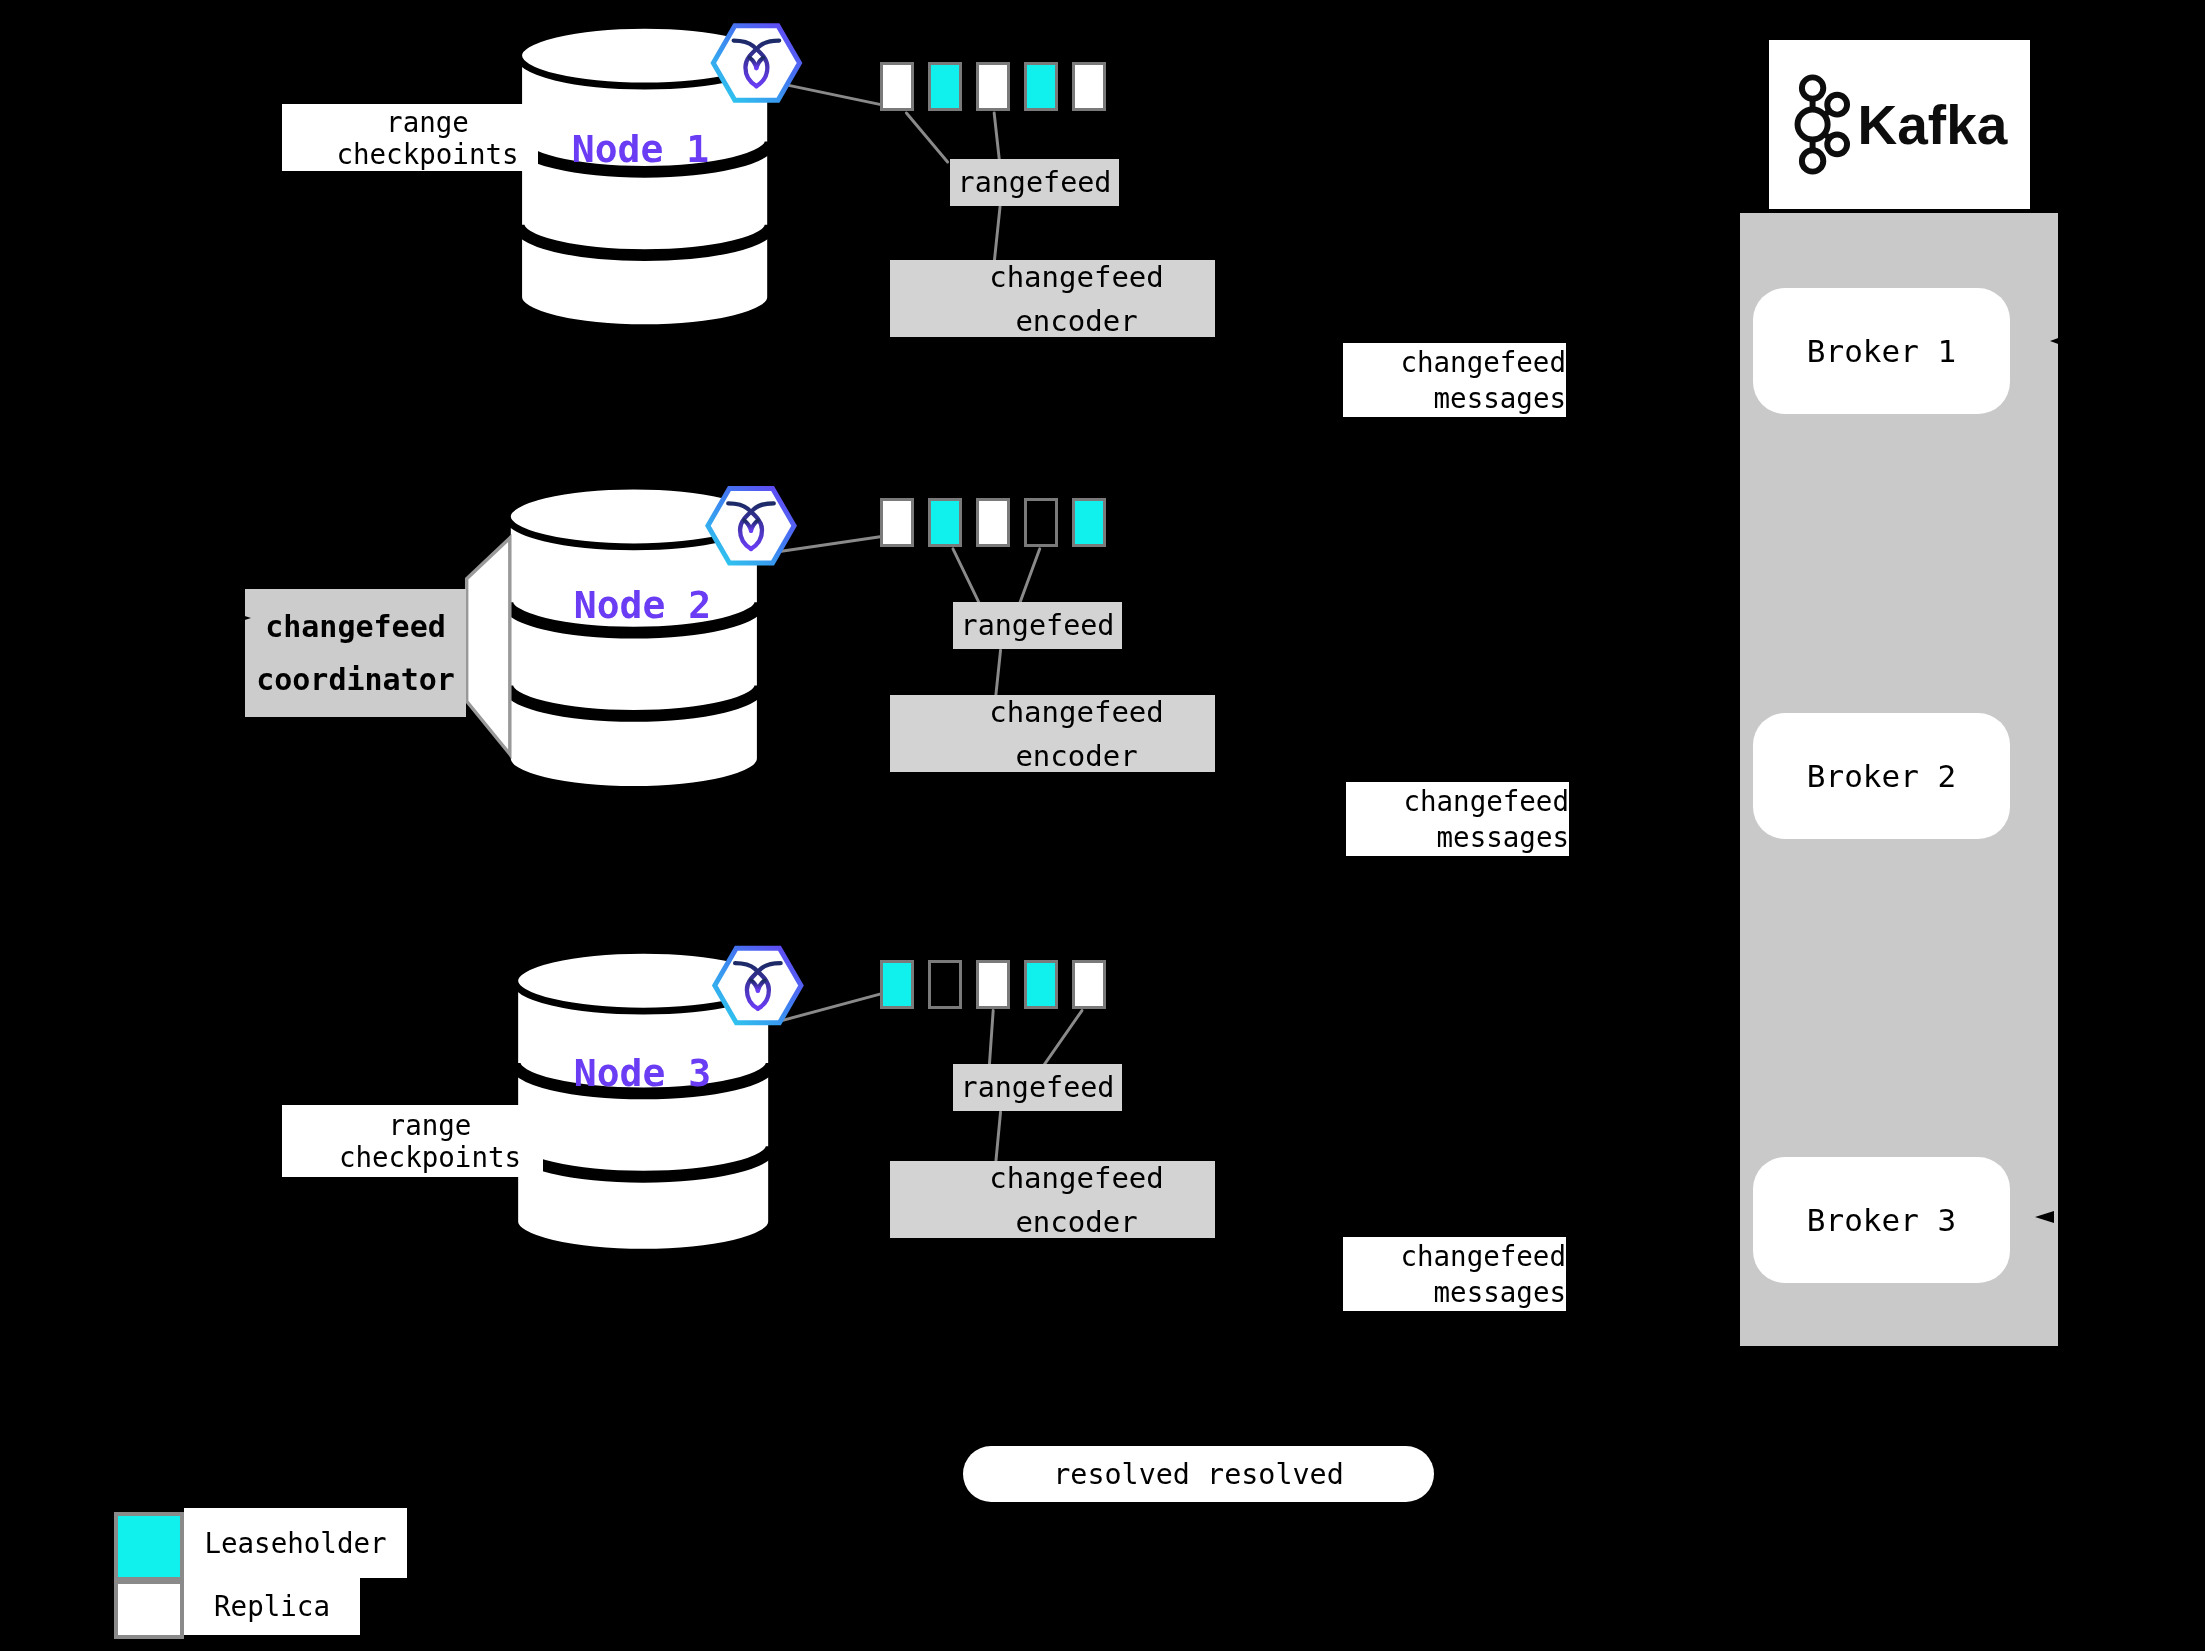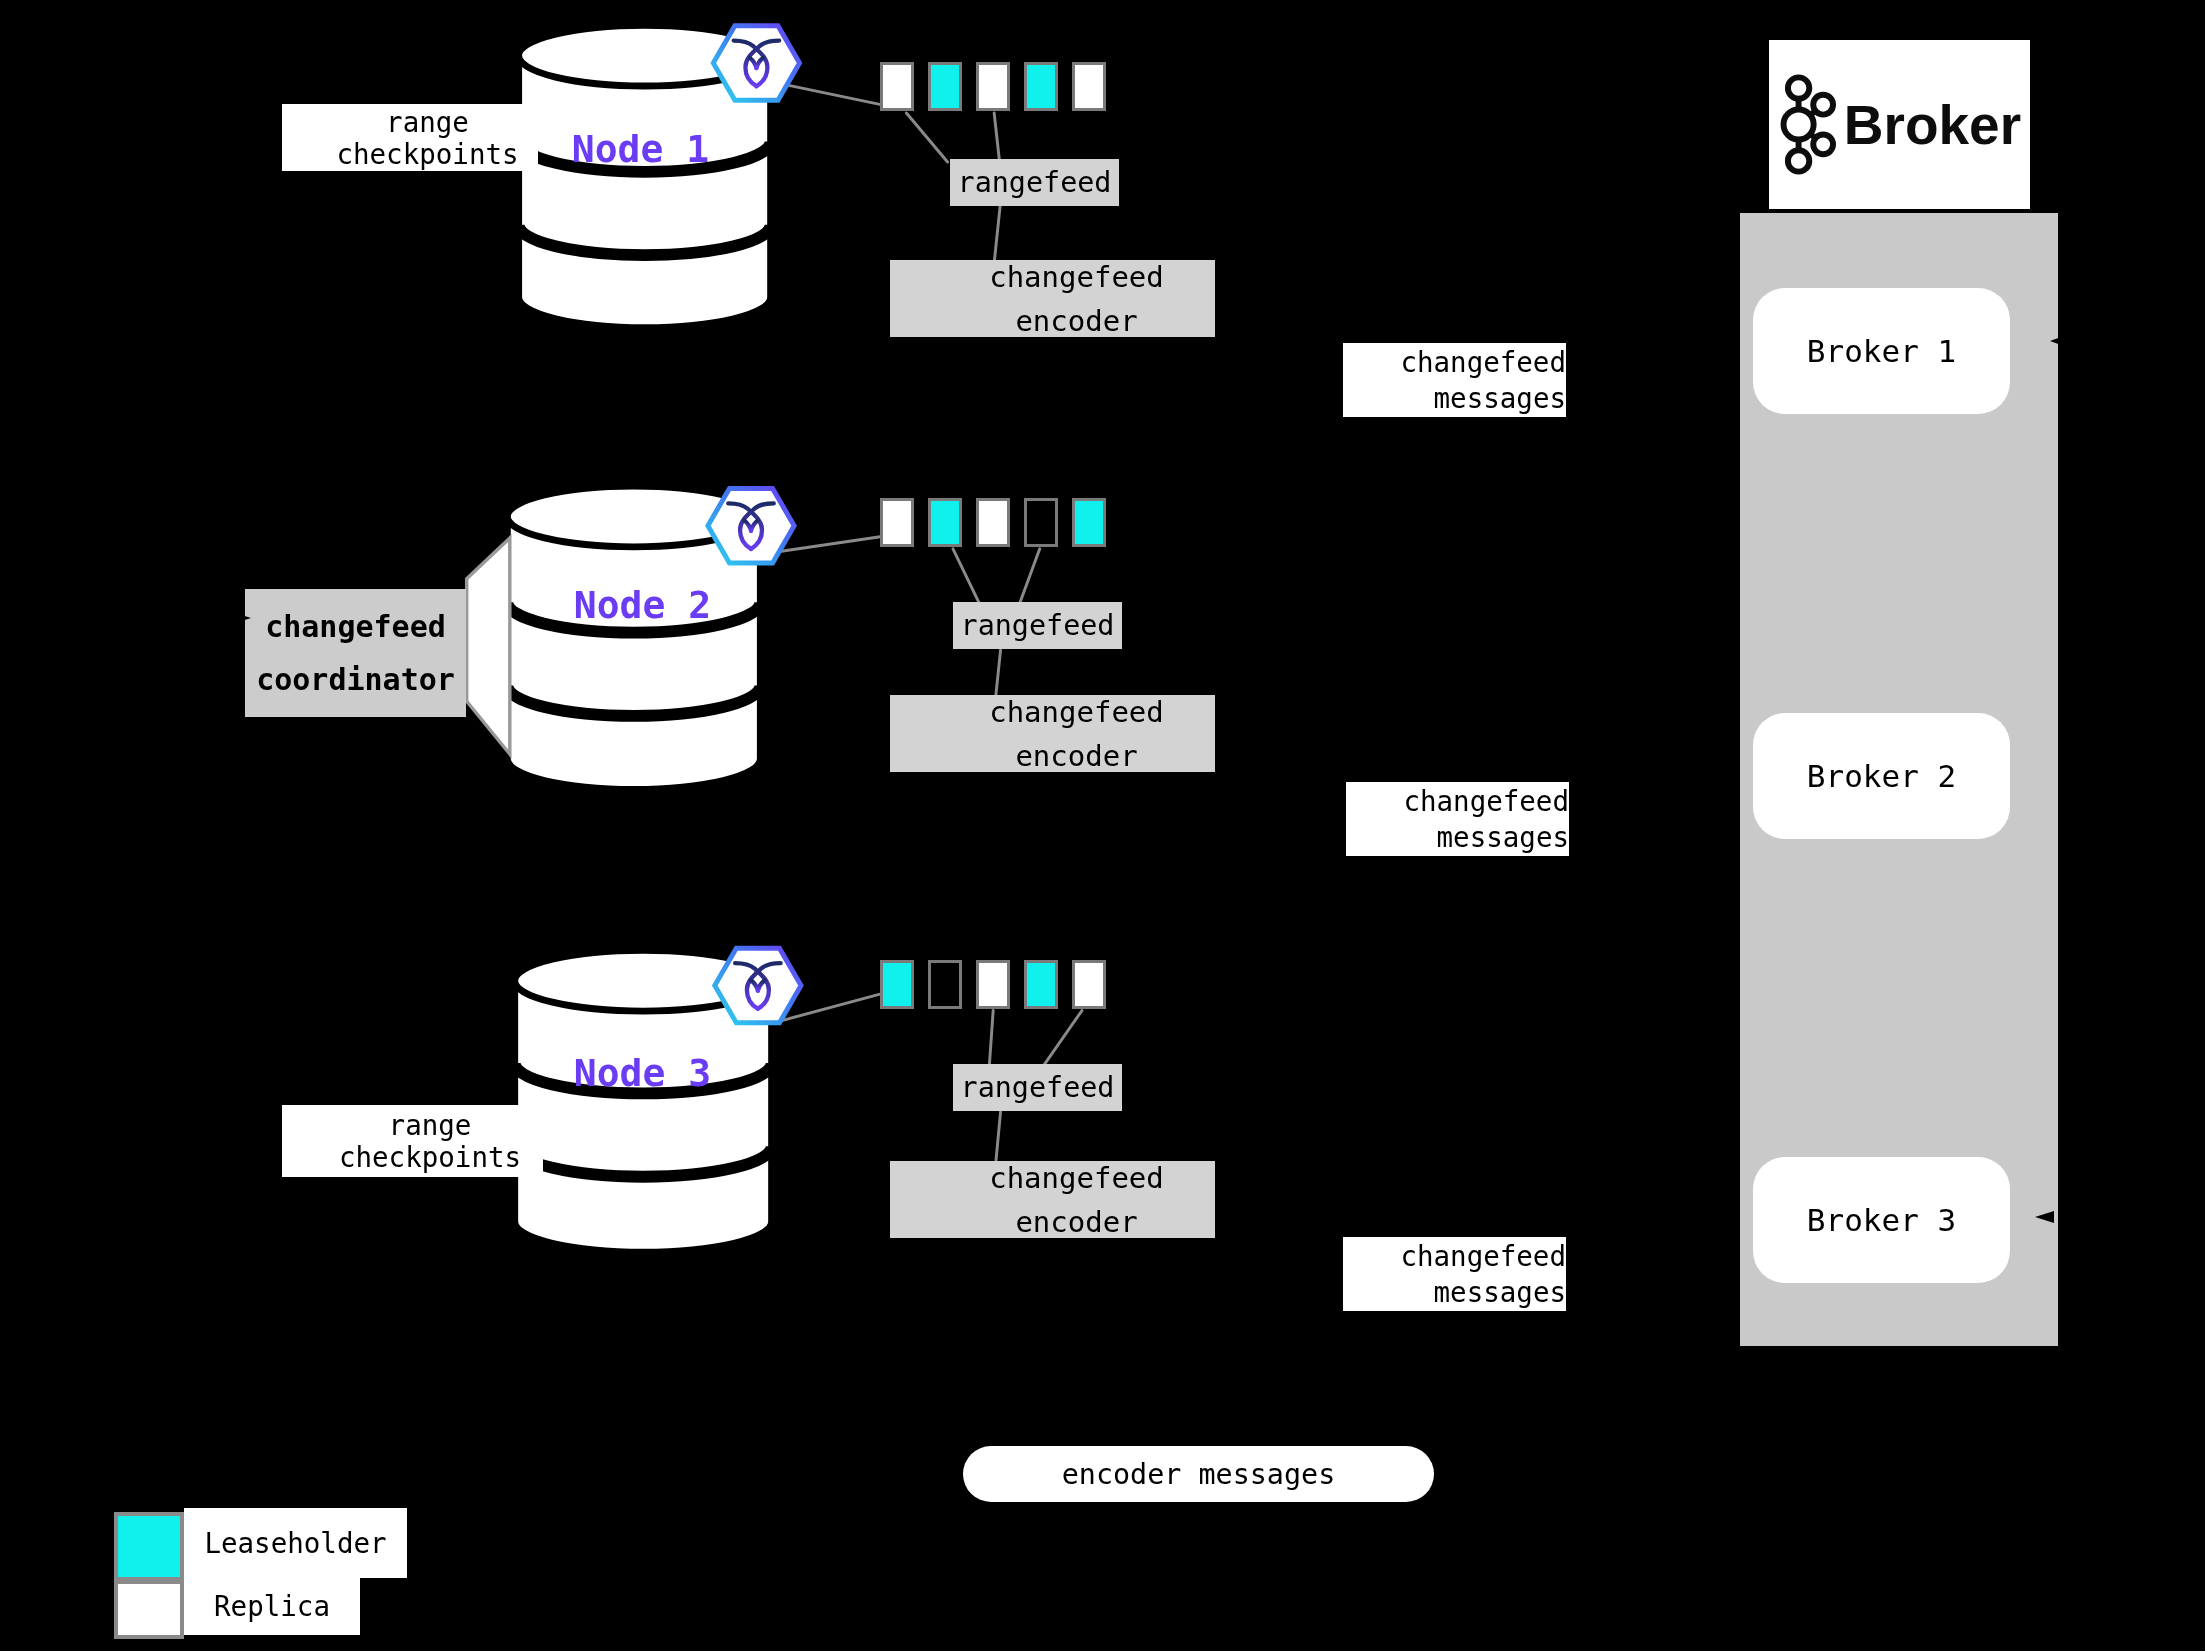--- a/index.html
+++ b/index.html
@@ -172,32 +172,32 @@
       <line x1="0" y1="0" x2="62" y2="50"></line>
     </g>
     <g stroke="#0d0d0d" stroke-width="15" fill="#ffffff">
       <circle cx="0" cy="-92" r="27"></circle>
       <circle cx="0" cy="92" r="27"></circle>
       <circle cx="0" cy="0" r="38"></circle>
       <circle cx="62" cy="-50" r="25"></circle>
       <circle cx="62" cy="50" r="25"></circle>
     </g>
   </svg>
-  <span id="kafka-text">Broker</span>
+  <span id="kafka-text">Kafka</span>
 </div>
 
 <div id="kafka-container">
   <div class="broker" style="top:75px;">Broker 1</div>
   <div class="broker" style="top:500px;">Broker 2</div>
   <div class="broker" style="top:944px;">Broker 3</div>
 </div>
 
 <div class="arrowhead arrow-left" style="left:2050px;top:333px;"></div>
 <div class="arrowhead arrow-left-sm" style="left:2035px;top:1211px;"></div>
 <div class="arrowhead arrow-right" style="left:229px;top:611px;"></div>
 
-<div id="resolved-pill">encoder messages</div>
+<div id="resolved-pill">resolved resolved</div>
 
 <div class="legend-swatch" style="left:114px;top:1512px;width:70px;height:69px;" data-kind="leaseholder"></div>
 <div class="legend-strip" style="left:184px;top:1508px;width:223px;height:70px;">Leaseholder</div>
 <div class="legend-swatch" style="left:114px;top:1580px;width:70px;height:59px;" data-kind="replica"></div>
 <div class="legend-strip" style="left:184px;top:1577px;width:176px;height:58px;">Replica</div>
 
 
 </body></html>

